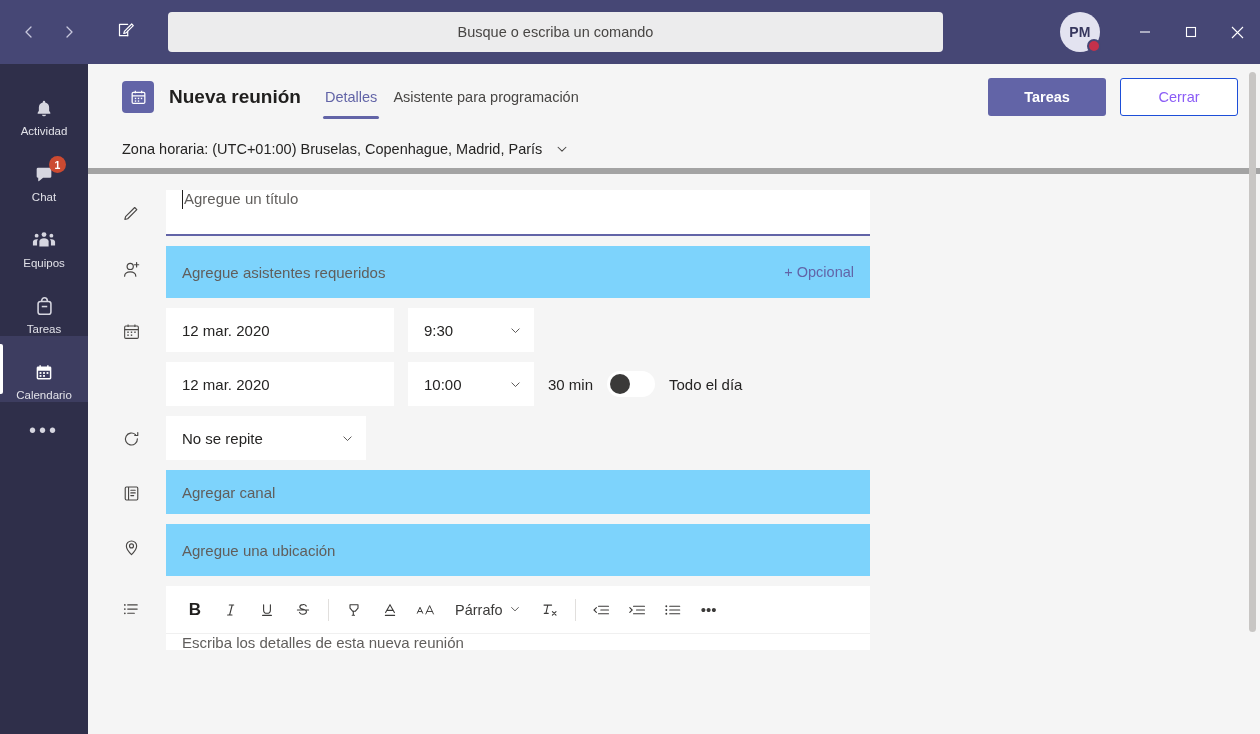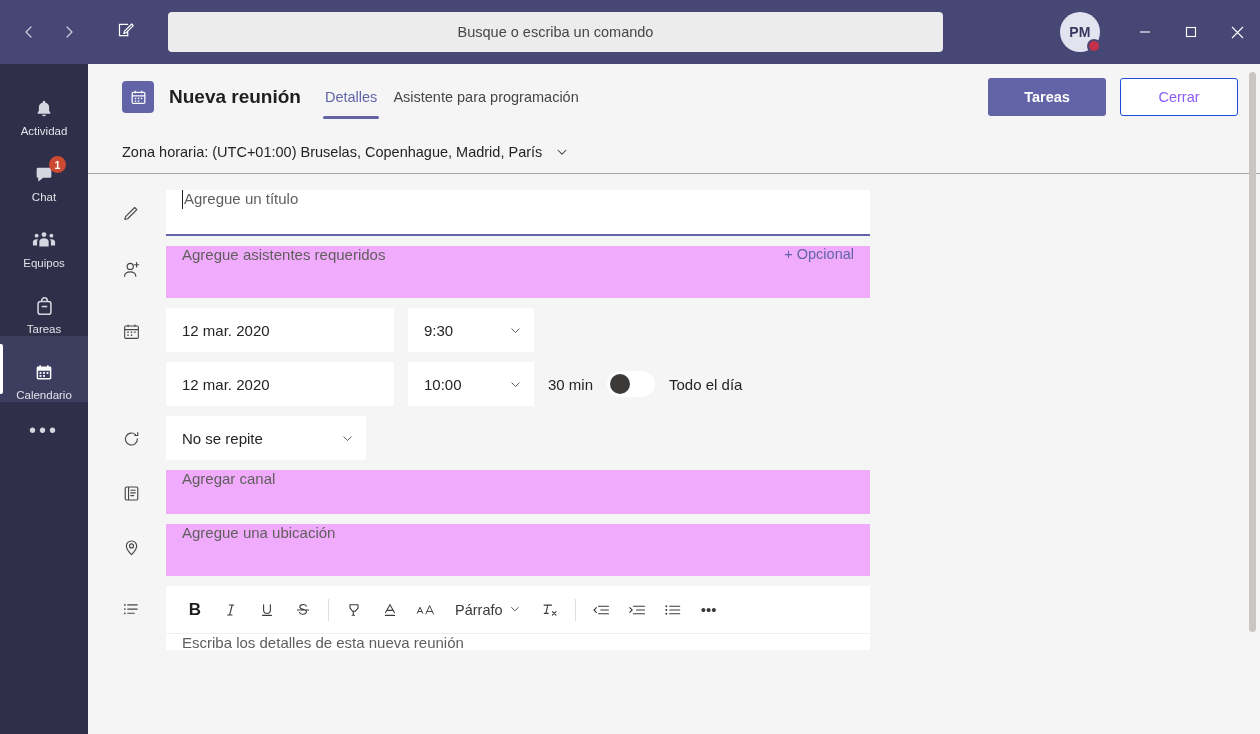--- a/index.html
+++ b/index.html
@@ -114,38 +114,38 @@
     height: 38px; min-width: 118px; border-radius: 3px; font-size: 14.5px;
     display: flex; align-items: center; justify-content: center; cursor: pointer; border: none;
     font-family: "Liberation Sans", sans-serif;
   }
   .btn-primary { background: #6264a7; color: #ffffff; font-weight: bold; }
   .btn-secondary { background: #ffffff; color: #8b5cf6; border: 1px solid #1d4ed8; }
 
   .tzrow {
     height: 44px; flex: 0 0 44px; display: flex; align-items: center;
     padding-left: 34px; font-size: 14.5px; color: #252423;
-    border-bottom: 1px solid #a3a3a3;
+    border-bottom: 6px solid #a3a3a3;
   }
   .tzrow .chev { margin-left: 13px; display: flex; align-items: center; color: #484644; cursor: pointer; }
 
   
   .form {
     flex: 1 1 auto; overflow: hidden; padding: 16px 0 0 0; position: relative;
   }
   .frow { display: flex; align-items: flex-start; padding-left: 34px; margin-bottom: 10px; }
   .ficon {
     width: 44px; flex: 0 0 44px; display: flex; align-items: center; justify-content: flex-start;
     color: #484644; padding-top: 14px;
   }
   .fctl { display: flex; align-items: center; gap: 14px; }
 
   .field {
-    width: 704px; height: 44px; background: #f0abfc; border: none;
-    display: flex; padding: 0 16px;
+    width: 704px; height: 44px; background: #7dd3fc; border: none;
+    display: flex; align-items: center; padding: 0 16px;
     font-size: 15px; color: #252423;
   }
   .field.tall { height: 52px; }
   .field .ph { color: #605e5c; }
   .field-title {
     width: 704px; height: 46px; background: #ffffff;
     border-bottom: 2px solid #6264a7;
     display: flex; align-items: flex-start; padding: 0 16px;
     font-size: 15px; color: #605e5c; position: relative;
   }

